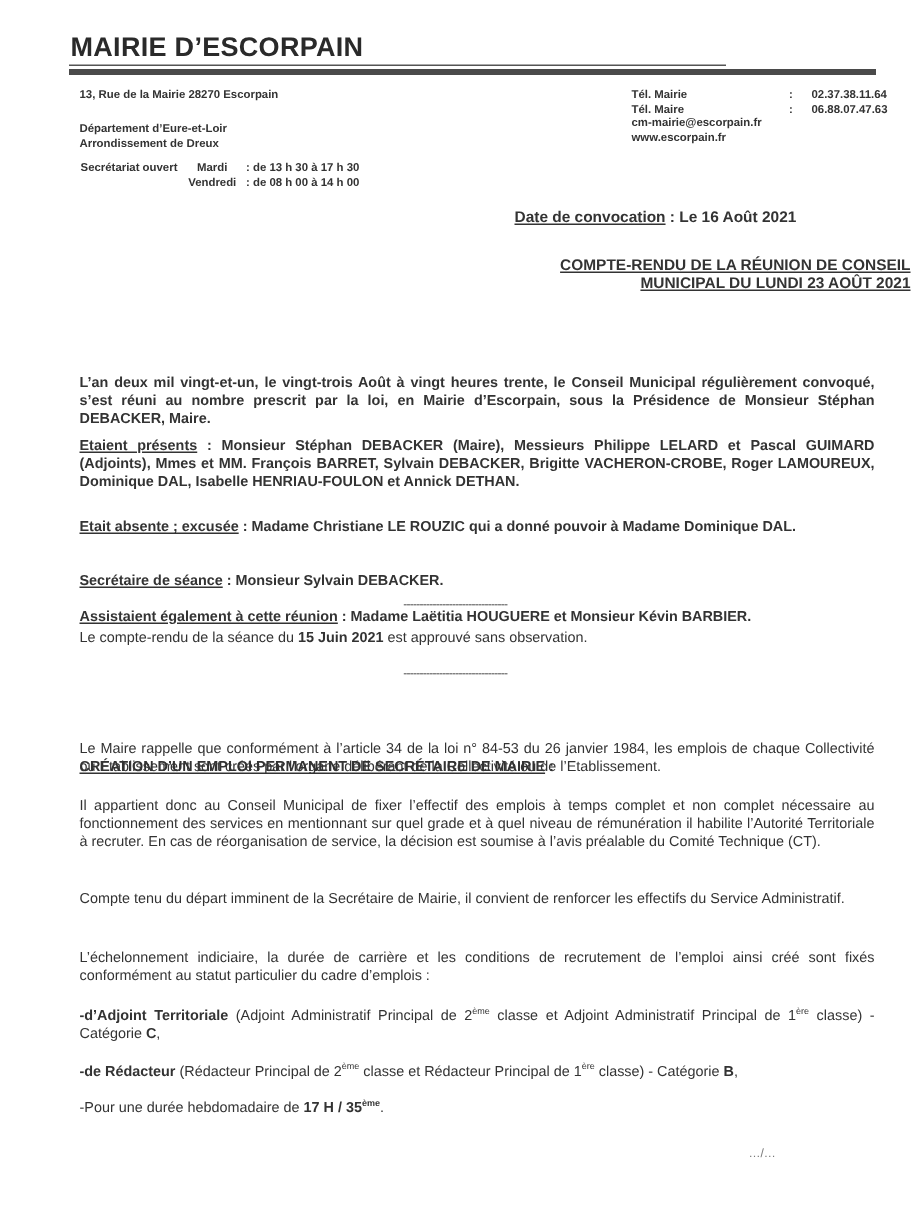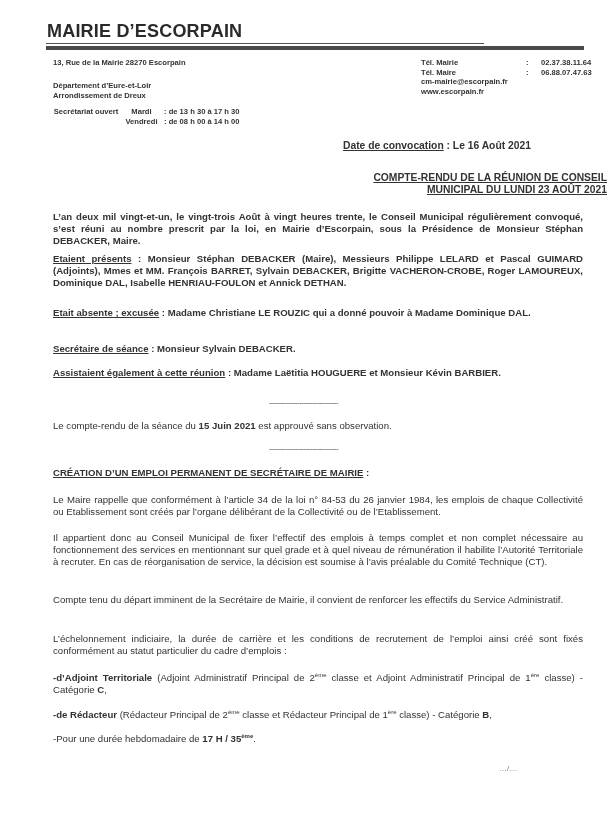--- a/index.html
+++ b/index.html
@@ -14,21 +14,21 @@
   .hours { left: 53px; top: 107px; text-align: center; }
   .hours table { border-collapse: collapse; }
   .hours td { padding: 0; font-size: 7.6px; font-weight: bold; color: #333; line-height: 9.5px; white-space: nowrap; }
   .contact { left: 376px; top: 58px; }
   .contact table { border-collapse: collapse; margin-left: 45px; }
   .contact td { padding: 0; font-size: 7.6px; font-weight: bold; color: #333; line-height: 9.5px; white-space: nowrap; }
   .convoc { position: absolute; left: 343px; top: 140px; font-size: 10.3px; font-weight: bold; color: #333; }
   .u { text-decoration: underline; }
   .heading { position: absolute; left: 0; width: 607px; top: 172px; text-align: right; font-size: 10.3px; font-weight: bold; color: #333; line-height: 12px; text-decoration: underline; }
   .para { position: absolute; left: 53px; width: 530px; font-size: 9.6px; line-height: 12px; text-align: justify; color: #333; }
-  .bold { font-weight: bold; }
+  .bold { font-weight: bold; margin-top: 39px; }
   .sep { position: absolute; left: 0; width: 607px; text-align: center; font-size: 8px; color: #444; letter-spacing: -0.5px; }
   sup { font-size: 6px; vertical-align: super; line-height: 0; }
   .cont { position: absolute; left: 499px; top: 764px; font-size: 8px; color: #777; }
 </style>
 </head>
 <body>
 
 <div class="page">
 
   <div class="title">MAIRIE D’ESCORPAIN</div>

